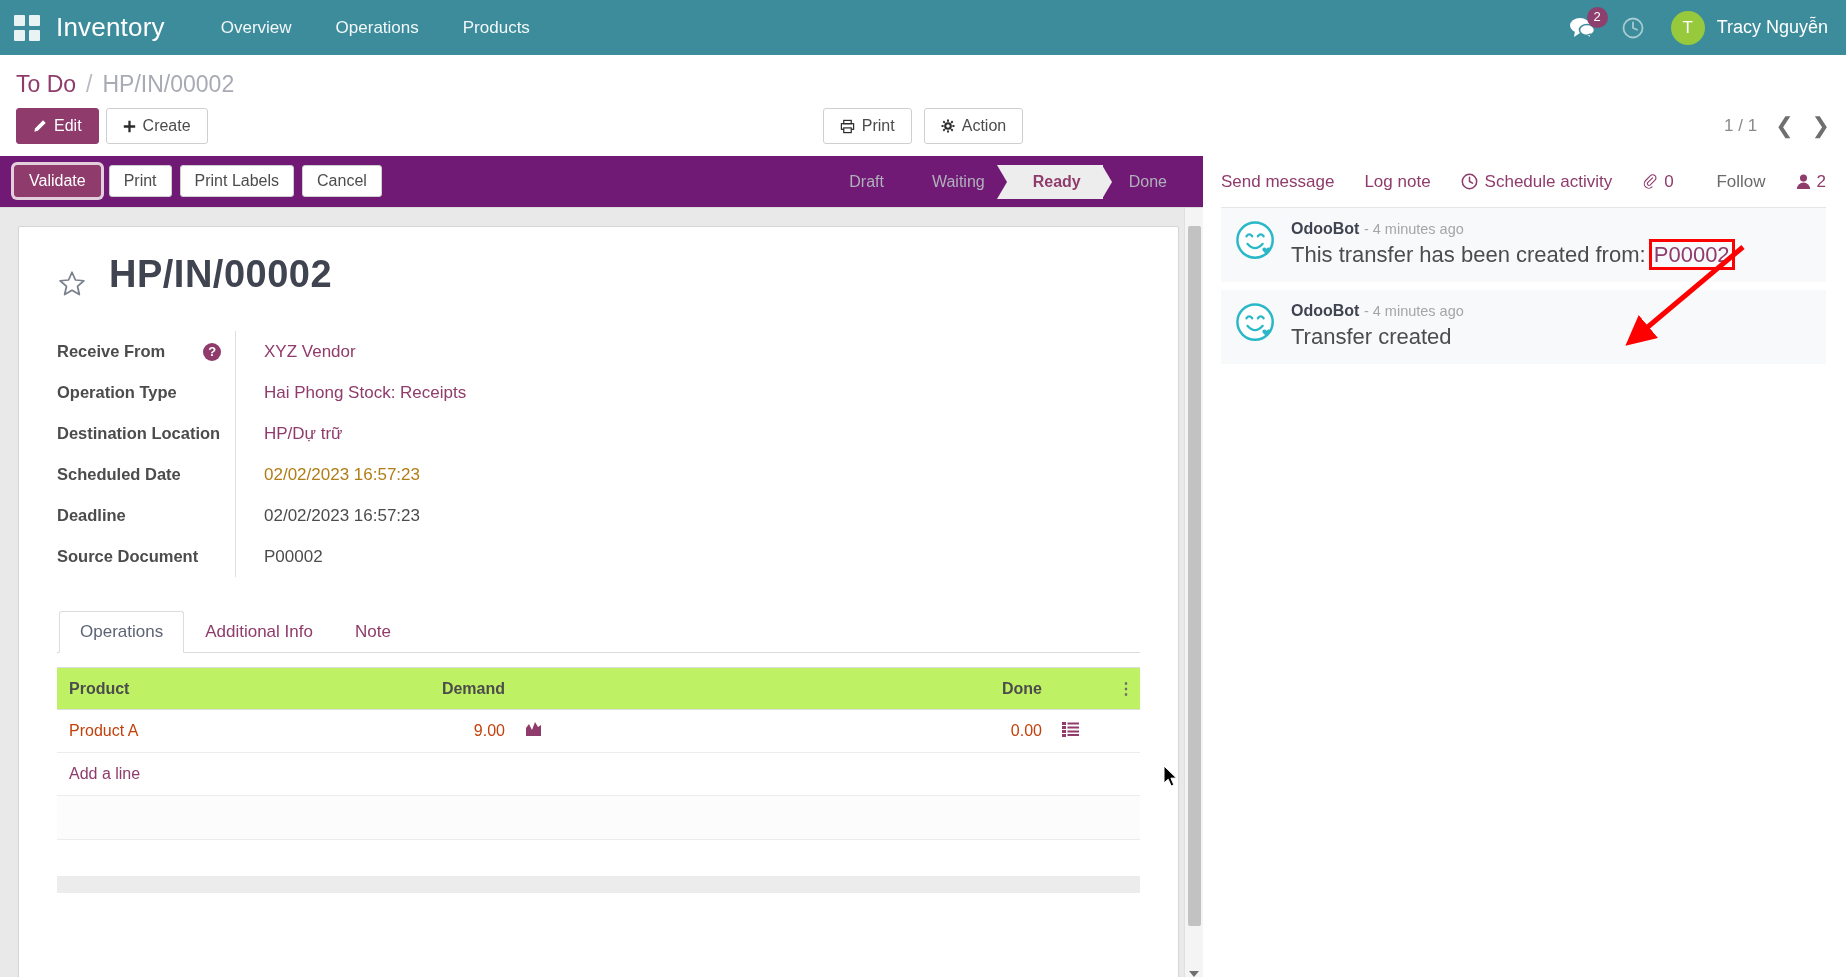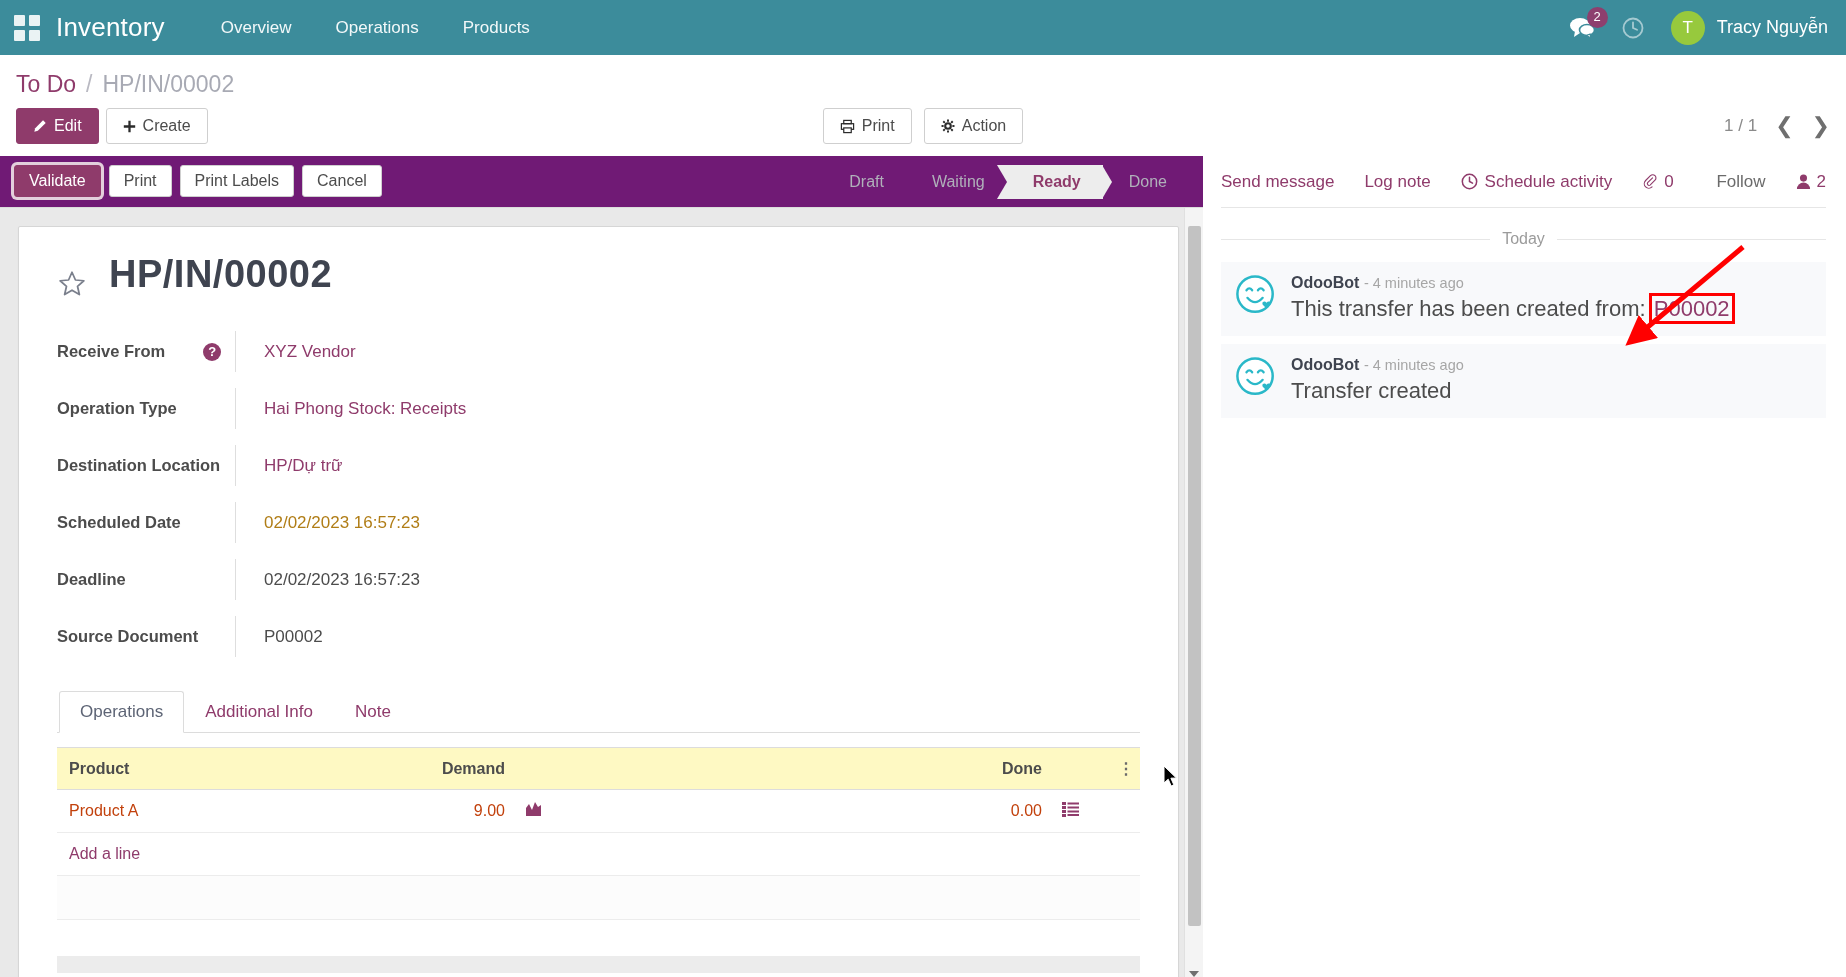--- a/index.html
+++ b/index.html
@@ -203,21 +203,21 @@
     height: 100%;
     padding: 28px 38px 0 38px;
     box-shadow: 0 1px 2px rgba(0,0,0,.04);
   }
   .title-row { display: flex; align-items: flex-start; gap: 22px; margin-bottom: 28px; }
   .star-icon { margin-top: 14px; cursor: pointer; }
   .record-title {
     font-size: 38px; font-weight: bold; color: #3f4450;
     letter-spacing: .5px; line-height: 1.05;
   }
-  .field-table { display: flex; flex-direction: column; gap: 16px; }
+  .field-table { display: flex; flex-direction: column; gap: 0px; }
   .field-row { display: flex; align-items: center; height: 41px; }
   .field-label {
     width: 178px; font-size: 16.5px; font-weight: bold; color: #4c4c4c;
     display: flex; align-items: center; gap: 10px;
   }
   .help-dot {
     width: 18px; height: 18px; border-radius: 50%;
     background: #8f3b6b; color: #fff;
     font-size: 13px; font-weight: bold;
     display: inline-flex; align-items: center; justify-content: center;
@@ -243,21 +243,21 @@
     margin-bottom: -1px;
     border-radius: 3px 3px 0 0;
   }
   .tab.active {
     color: #5d6475; background: #fff;
     border-color: #dcdcdc #dcdcdc #fff #dcdcdc;
   }
   .o-list { margin-top: 14px; }
   .o-list table { width: 100%; border-collapse: collapse; table-layout: fixed; }
   .o-list th {
-    background: #fef9c3;
+    background: #bef264;
     border-top: 1px solid #dcdcdc;
     border-bottom: 1px solid #dcdcdc;
     font-size: 16px; color: #4c4c4c; font-weight: bold;
     padding: 11px 12px; text-align: left;
   }
   .o-list th.num, .o-list td.num { text-align: right; }
   .o-list th.optcol { width: 34px; text-align: center; color: #6b6b6b; cursor: pointer; }
   .o-list td {
     padding: 11px 12px; font-size: 16px;
     border-bottom: 1px solid #ececec;
@@ -615,23 +615,20 @@
       <span class="ch-follow">Follow</span>
       <span class="ch-followers">
         <svg width="15" height="16" viewBox="0 0 16 18">
           <circle cx="8" cy="4.6" r="4" fill="#8f3b6b"></circle>
           <path d="M0.6 17 a7.4 7.4 0 0 1 14.8 0 Z" fill="#8f3b6b"></path>
         </svg>
         <span>2</span>
       </span>
     </div>
 
-    <div class="day-divider">
-      <span>Today</span>
-    </div>
 
     <div class="msg">
       <span class="bot-avatar">
         <svg width="42" height="42" viewBox="0 0 44 44">
           <circle cx="21" cy="21" r="18.5" fill="#ffffff" stroke="#2ab8c8" stroke-width="2.6"></circle>
           <path d="M12 17 q3 -4 6 0" fill="none" stroke="#2ab8c8" stroke-width="2.4" stroke-linecap="round"></path>
           <path d="M24 17 q3 -4 6 0" fill="none" stroke="#2ab8c8" stroke-width="2.4" stroke-linecap="round"></path>
           <path d="M13 25 q8 9 16 0" fill="none" stroke="#2ab8c8" stroke-width="2.4" stroke-linecap="round"></path>
           <path d="M33 30 c-2.4 -2.6 -6 0 -3.4 2.8 l3.4 3.4 3.4 -3.4 c2.6 -2.8 -1 -5.4 -3.4 -2.8 Z" fill="#2ab8c8"></path>
         </svg>

